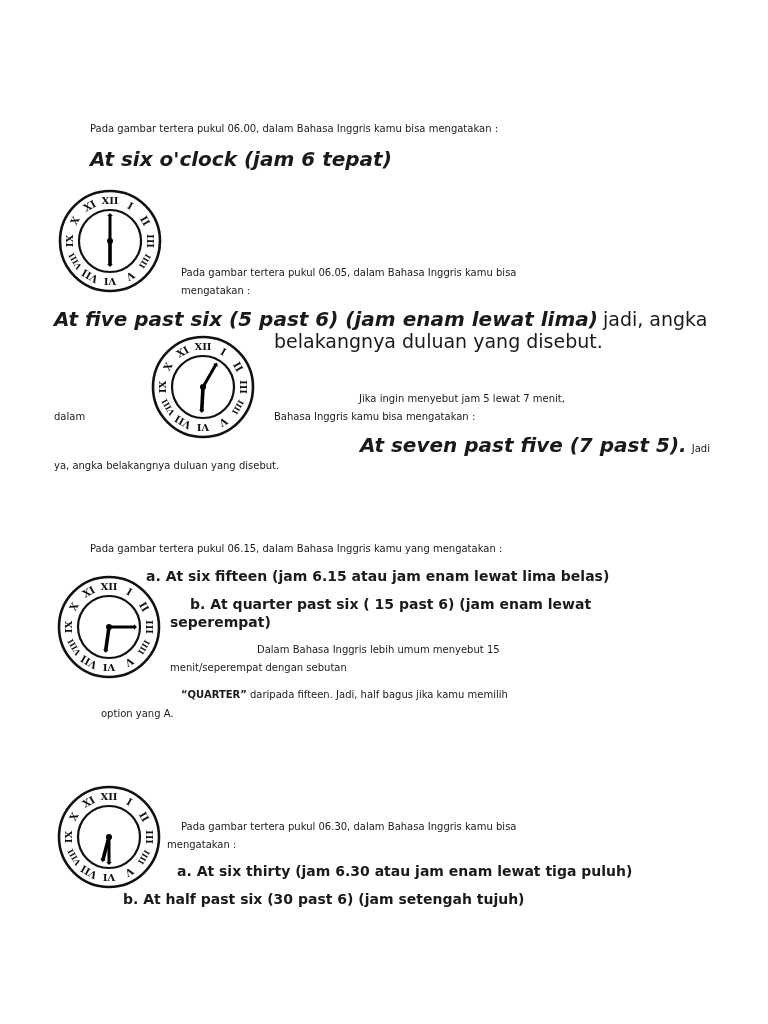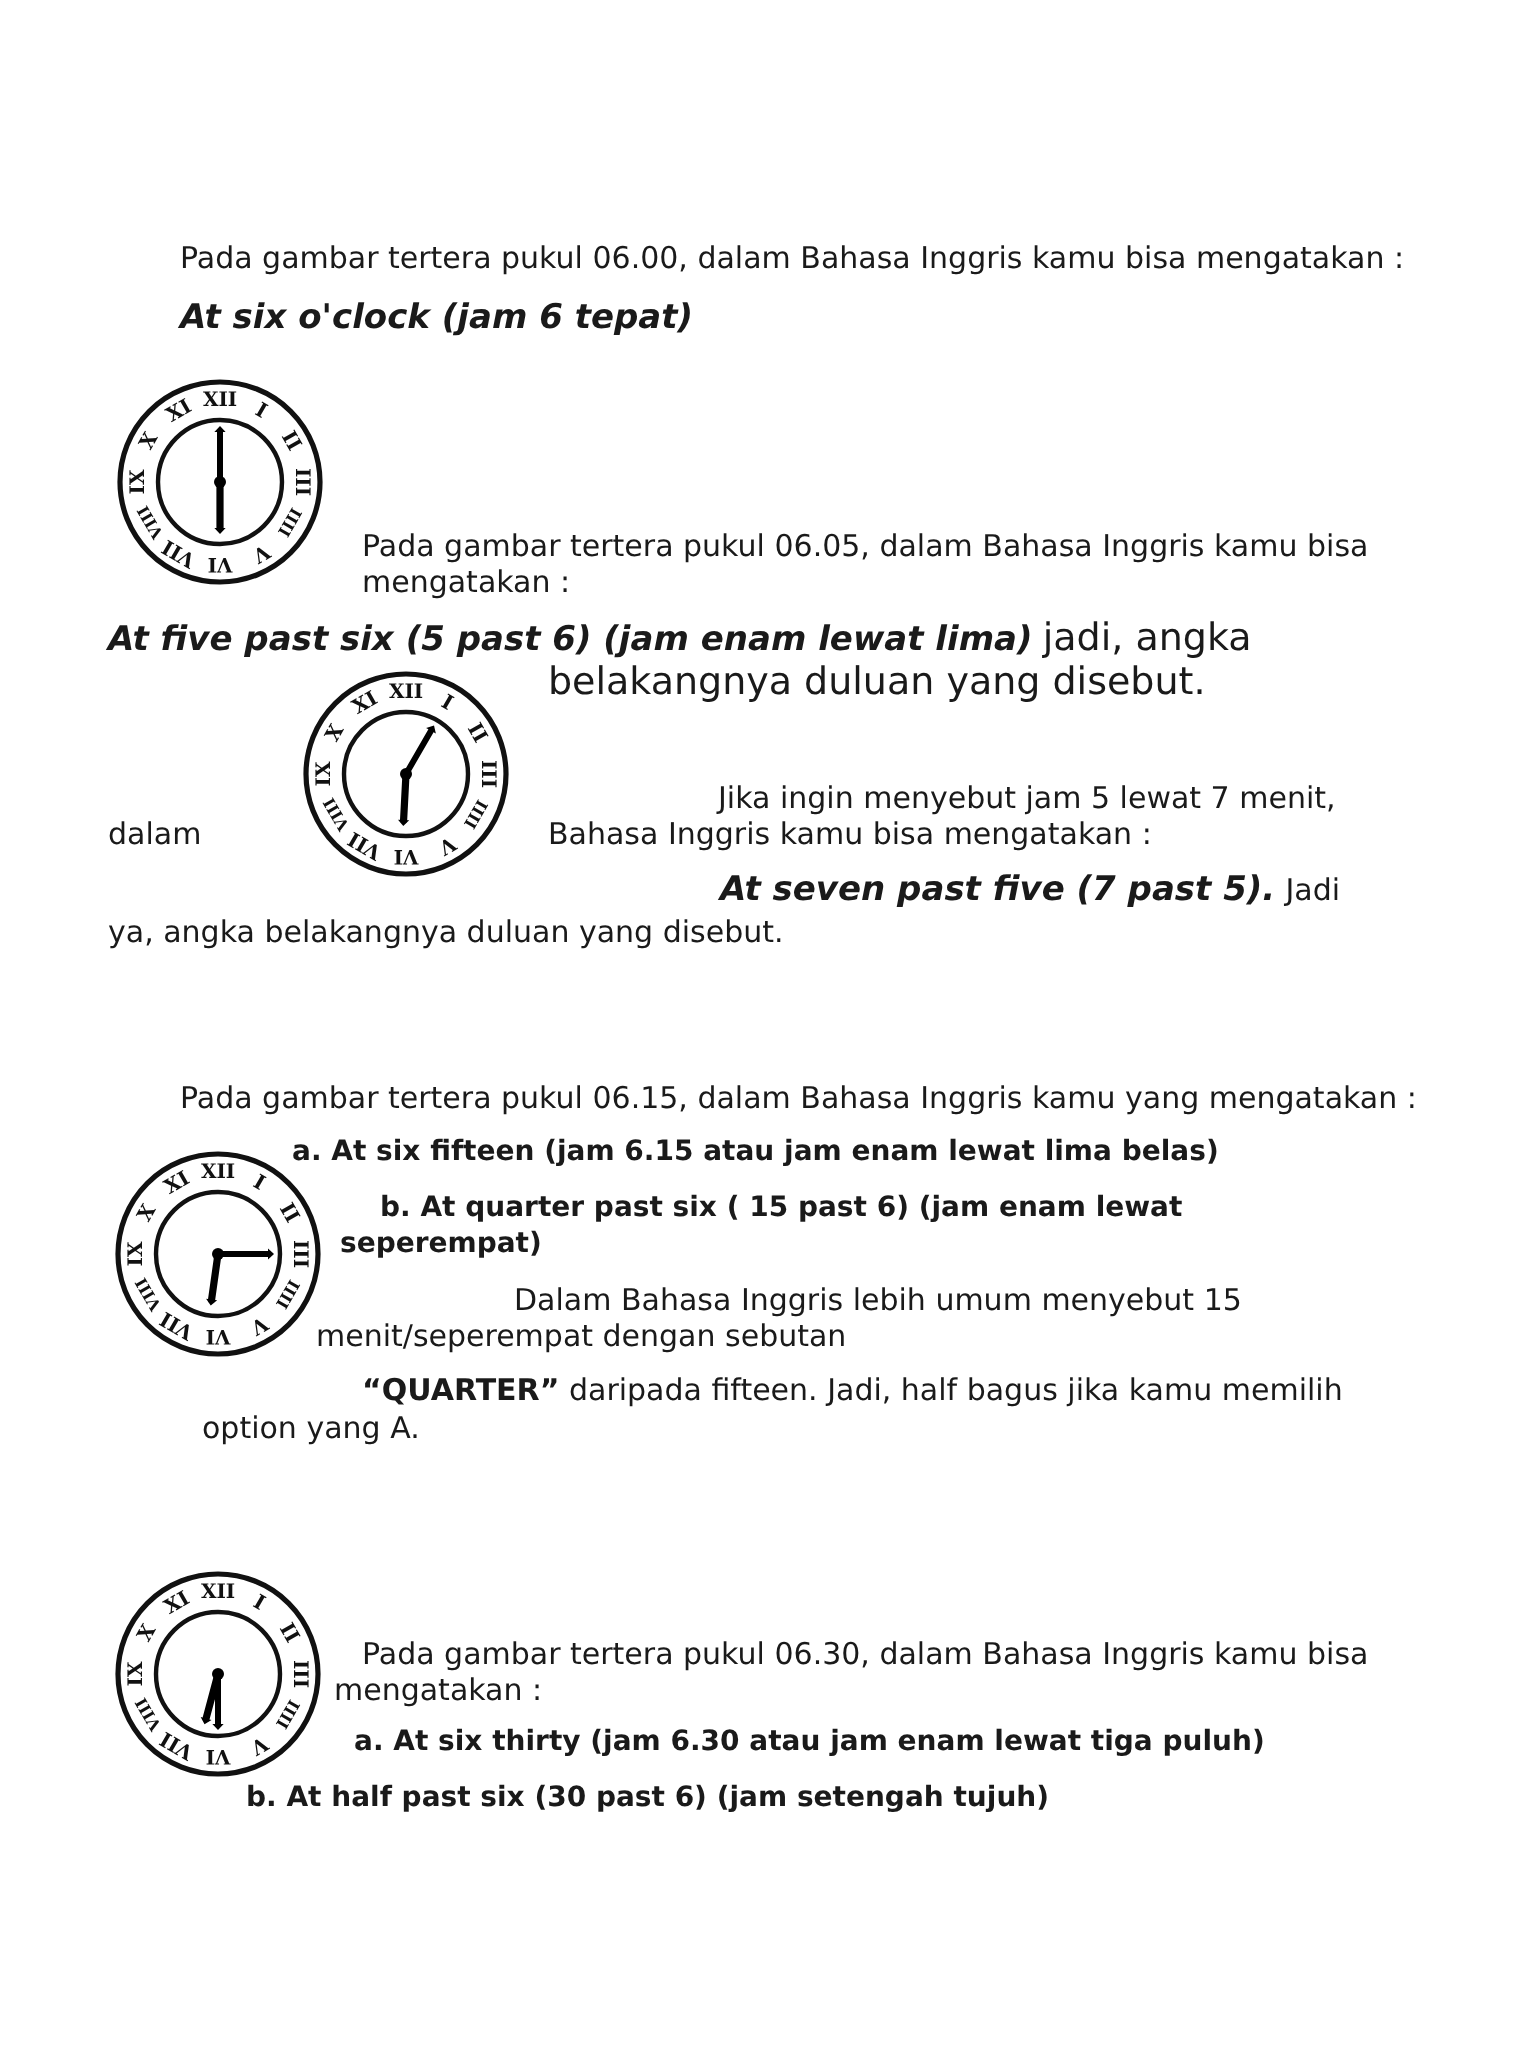--- a/index.html
+++ b/index.html
@@ -9,23 +9,23 @@
     }
     body {
       width: 768px;
       height: 1024px;
       position: relative;
       overflow: hidden;
       font-family: "DejaVu Sans", sans-serif;
       color: #1a1a1a;
     }
     .abs { position: absolute; white-space: nowrap; }
-    .normal { font-size: 15px; line-height: 18px; }
+    .normal { font-size: 10px; line-height: 18px; }
     .normal-lg { font-size: 19px; line-height: 22px; }
-    .bi-lg { font-weight: bold; font-style: italic; font-size: 17px; line-height: 22px; }
+    .bi-lg { font-weight: bold; font-style: italic; font-size: 20px; line-height: 22px; }
     .bi-md { font-weight: bold; font-size: 14px; line-height: 18px; }
     .b { font-weight: bold; }
     .clock { position: absolute; }
     .clock svg { display: block; }
   </style>
 </head>
 <body>
 
 <div class="abs normal" style="left:90px; top:120px;">Pada gambar tertera pukul 06.00, dalam Bahasa Inggris kamu bisa mengatakan :</div>
 <div class="abs bi-lg" style="left:90px; top:148px;">At six o'clock (jam 6 tepat)</div>
@@ -113,21 +113,21 @@
       <text x="12.5" y="53.00000000000001" text-anchor="middle" dominant-baseline="central" font-family="DejaVu Serif, serif" font-weight="bold" font-size="10" fill="#111" transform="rotate(270 12.5 53.00000000000001)">IX</text>
       <text x="17.925971146730234" y="32.75" text-anchor="middle" dominant-baseline="central" font-family="DejaVu Serif, serif" font-weight="bold" font-size="10" fill="#111" transform="rotate(300 17.925971146730234 32.75)">X</text>
       <text x="32.749999999999986" y="17.925971146730248" text-anchor="middle" dominant-baseline="central" font-family="DejaVu Serif, serif" font-weight="bold" font-size="10" fill="#111" transform="rotate(330 32.749999999999986 17.925971146730248)">XI</text>
       <line x1="53" y1="53" x2="78" y2="53" stroke="#000" stroke-width="3" stroke-linecap="round"></line>
       <polygon points="81,53 78,55.8 78,50.2" fill="#000"></polygon>
       <line x1="53" y1="53" x2="49.7990186779185" y2="75.77616558105612" stroke="#000" stroke-width="3.6" stroke-linecap="round"></line>
       <polygon points="49.3814993750383,78.74696978728083 47.0262680854421,75.38648089836794 52.571769270394896,76.1658502637443" fill="#000"></polygon>
       <circle cx="53" cy="53" r="3" fill="#000"></circle>
     </svg></div>
 <div class="abs normal" style="left:257px; top:641px;">Dalam Bahasa Inggris lebih umum menyebut 15</div>
-<div class="abs normal" style="left:158px; top:659px;text-align:center;">menit/seperempat dengan sebutan</div>
+<div class="abs normal" style="left:170px; top:659px;text-align:center;">menit/seperempat dengan sebutan</div>
 <div class="abs normal" style="left:181px; top:686px;">
   <span class="b">“QUARTER”</span>
   <span>daripada fifteen. Jadi, half bagus jika kamu memilih</span>
 </div>
 <div class="abs normal" style="left:101px; top:705px;">option yang A.</div>
 
 <div class="clock" style="left:56px; top:784px;">
   <span></span>
 <svg width="106" height="106" viewBox="0 0 106 106">
       <circle cx="53" cy="53" r="50" fill="#fff" stroke="#111" stroke-width="2.6"></circle>

